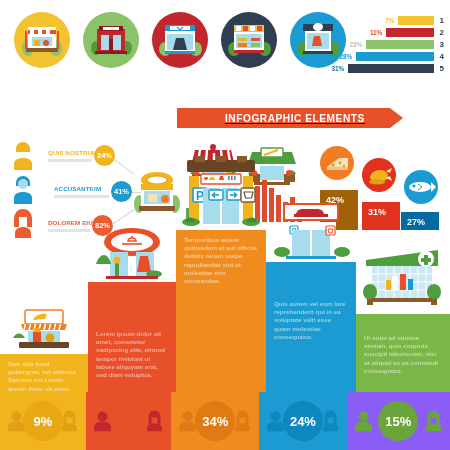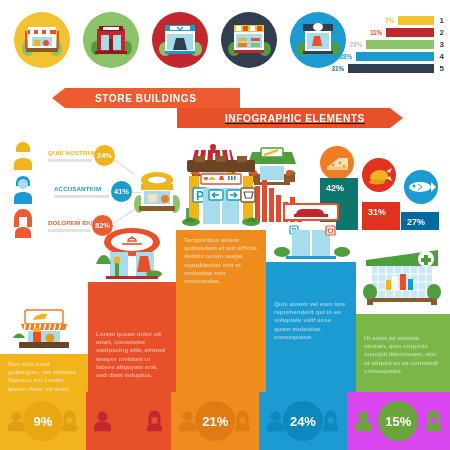--- a/index.html
+++ b/index.html
@@ -192,23 +192,20 @@
     </div>
 
     <div class="trow" style="top:48px;left:0;width:112px">
       <div class="tlab" style="left:-10px;width:22px;color:#1b6e9e">31%</div>
       <div class="tbar" style="left:16px;width:86px;background:#2f3e50"></div>
       <div class="tnum">5</div>
     </div>
   </div>
 
   <div class="ribbons">
-    <div class="ribbon rib1">
-      <span class="txt">STORE BUILDINGS</span>
-    </div>
     <div class="ribfold"></div>
     <div class="ribbon rib2">
       <span class="txt">INFOGRAPHIC ELEMENTS</span>
     </div>
   </div>
 
   <div class="people">
 
     <div class="prow" style="left:4px;top:0;">
       <svg class="pico" viewBox="0 0 26 30">
@@ -319,21 +316,21 @@
 
     <div class="fcirc" style="left:2px;top:0;width:34px;height:34px;background:#f07d23">
       <svg viewBox="0 0 34 34" width="34" height="34">
         <path d="M7 21l12-9h9v9z" fill="#f5e2b8"></path>
         <path d="M7 21h21v3H7z" fill="#e8c98a"></path>
         <circle cx="13" cy="19" r="1.6" fill="#e0a015"></circle>
         <circle cx="20" cy="17" r="1.4" fill="#e0a015"></circle>
         <circle cx="24" cy="20" r="1.2" fill="#e0a015"></circle>
       </svg>
     </div>
-    <div class="fbox" style="left:2px;width:38px;height:52px;background:#0f766e">
+    <div class="fbox" style="left:2px;width:38px;height:40px;background:#a16207">
       <span>42%</span>
     </div>
 
     <div class="fcirc" style="left:44px;top:12px;width:34px;height:34px;background:#e0321f">
       <svg viewBox="0 0 34 34" width="34" height="34">
         <path d="M8 20c0-5 5-8 10-8s8 3 8 6-3 5-7 5H10z" fill="#f2b41c"></path>
         <path d="M24 13l6-3-2 5z" fill="#f5e2b8"></path>
         <path d="M24 20l6 3-2-5z" fill="#f5e2b8"></path>
         <ellipse cx="15" cy="24" rx="8" ry="2.5" fill="#e0a015"></ellipse>
       </svg>
@@ -490,40 +487,40 @@
           <path d="M8.5 0C4 0 2.5 4 2.5 8v6h3V7h6v7h3V8c0-4-1.5-8-6-8z" fill="#c1272d"></path>
           <path d="M1 21v-3c0-4 3.5-5 7.5-5s7.5 1 7.5 5v3z" fill="#c1272d"></path>
         </svg>
     </div>
 
     <div class="scell" style="width:90px;background:#f08c1e">
       <svg class="sman" viewBox="0 0 17 21">
           <circle cx="8.5" cy="6" r="5" fill="#e07a14"></circle>
           <path d="M0 21v-4c0-4 4-6 8.5-6S17 13 17 17v4z" fill="#e07a14"></path>
         </svg>
-      <div class="sbub" style="background:#e07a14">21%</div>
+      <div class="sbub" style="background:#e07a14">34%</div>
       <svg class="swoman" viewBox="0 0 17 21">
           <path d="M8.5 0C4 0 2.5 4 2.5 8v6h3V7h6v7h3V8c0-4-1.5-8-6-8z" fill="#e07a14"></path>
           <path d="M1 21v-3c0-4 3.5-5 7.5-5s7.5 1 7.5 5v3z" fill="#e07a14"></path>
         </svg>
     </div>
 
     <div class="scell" style="width:90px;background:#1b9bd1">
       <svg class="sman" viewBox="0 0 17 21">
           <circle cx="8.5" cy="6" r="5" fill="#0d87bd"></circle>
           <path d="M0 21v-4c0-4 4-6 8.5-6S17 13 17 17v4z" fill="#0d87bd"></path>
         </svg>
       <div class="sbub" style="background:#0d87bd">24%</div>
       <svg class="swoman" viewBox="0 0 17 21">
           <path d="M8.5 0C4 0 2.5 4 2.5 8v6h3V7h6v7h3V8c0-4-1.5-8-6-8z" fill="#0d87bd"></path>
           <path d="M1 21v-3c0-4 3.5-5 7.5-5s7.5 1 7.5 5v3z" fill="#0d87bd"></path>
         </svg>
     </div>
 
-    <div class="scell" style="width:106px;background:#d946ef">
+    <div class="scell" style="width:106px;background:#8b5cf6">
       <svg class="sman" viewBox="0 0 17 21">
           <circle cx="8.5" cy="6" r="5" fill="#6aa53b"></circle>
           <path d="M0 21v-4c0-4 4-6 8.5-6S17 13 17 17v4z" fill="#6aa53b"></path>
         </svg>
       <div class="sbub" style="background:#6aa53b">15%</div>
       <svg class="swoman" viewBox="0 0 17 21">
           <path d="M8.5 0C4 0 2.5 4 2.5 8v6h3V7h6v7h3V8c0-4-1.5-8-6-8z" fill="#6aa53b"></path>
           <path d="M1 21v-3c0-4 3.5-5 7.5-5s7.5 1 7.5 5v3z" fill="#6aa53b"></path>
         </svg>
     </div>

